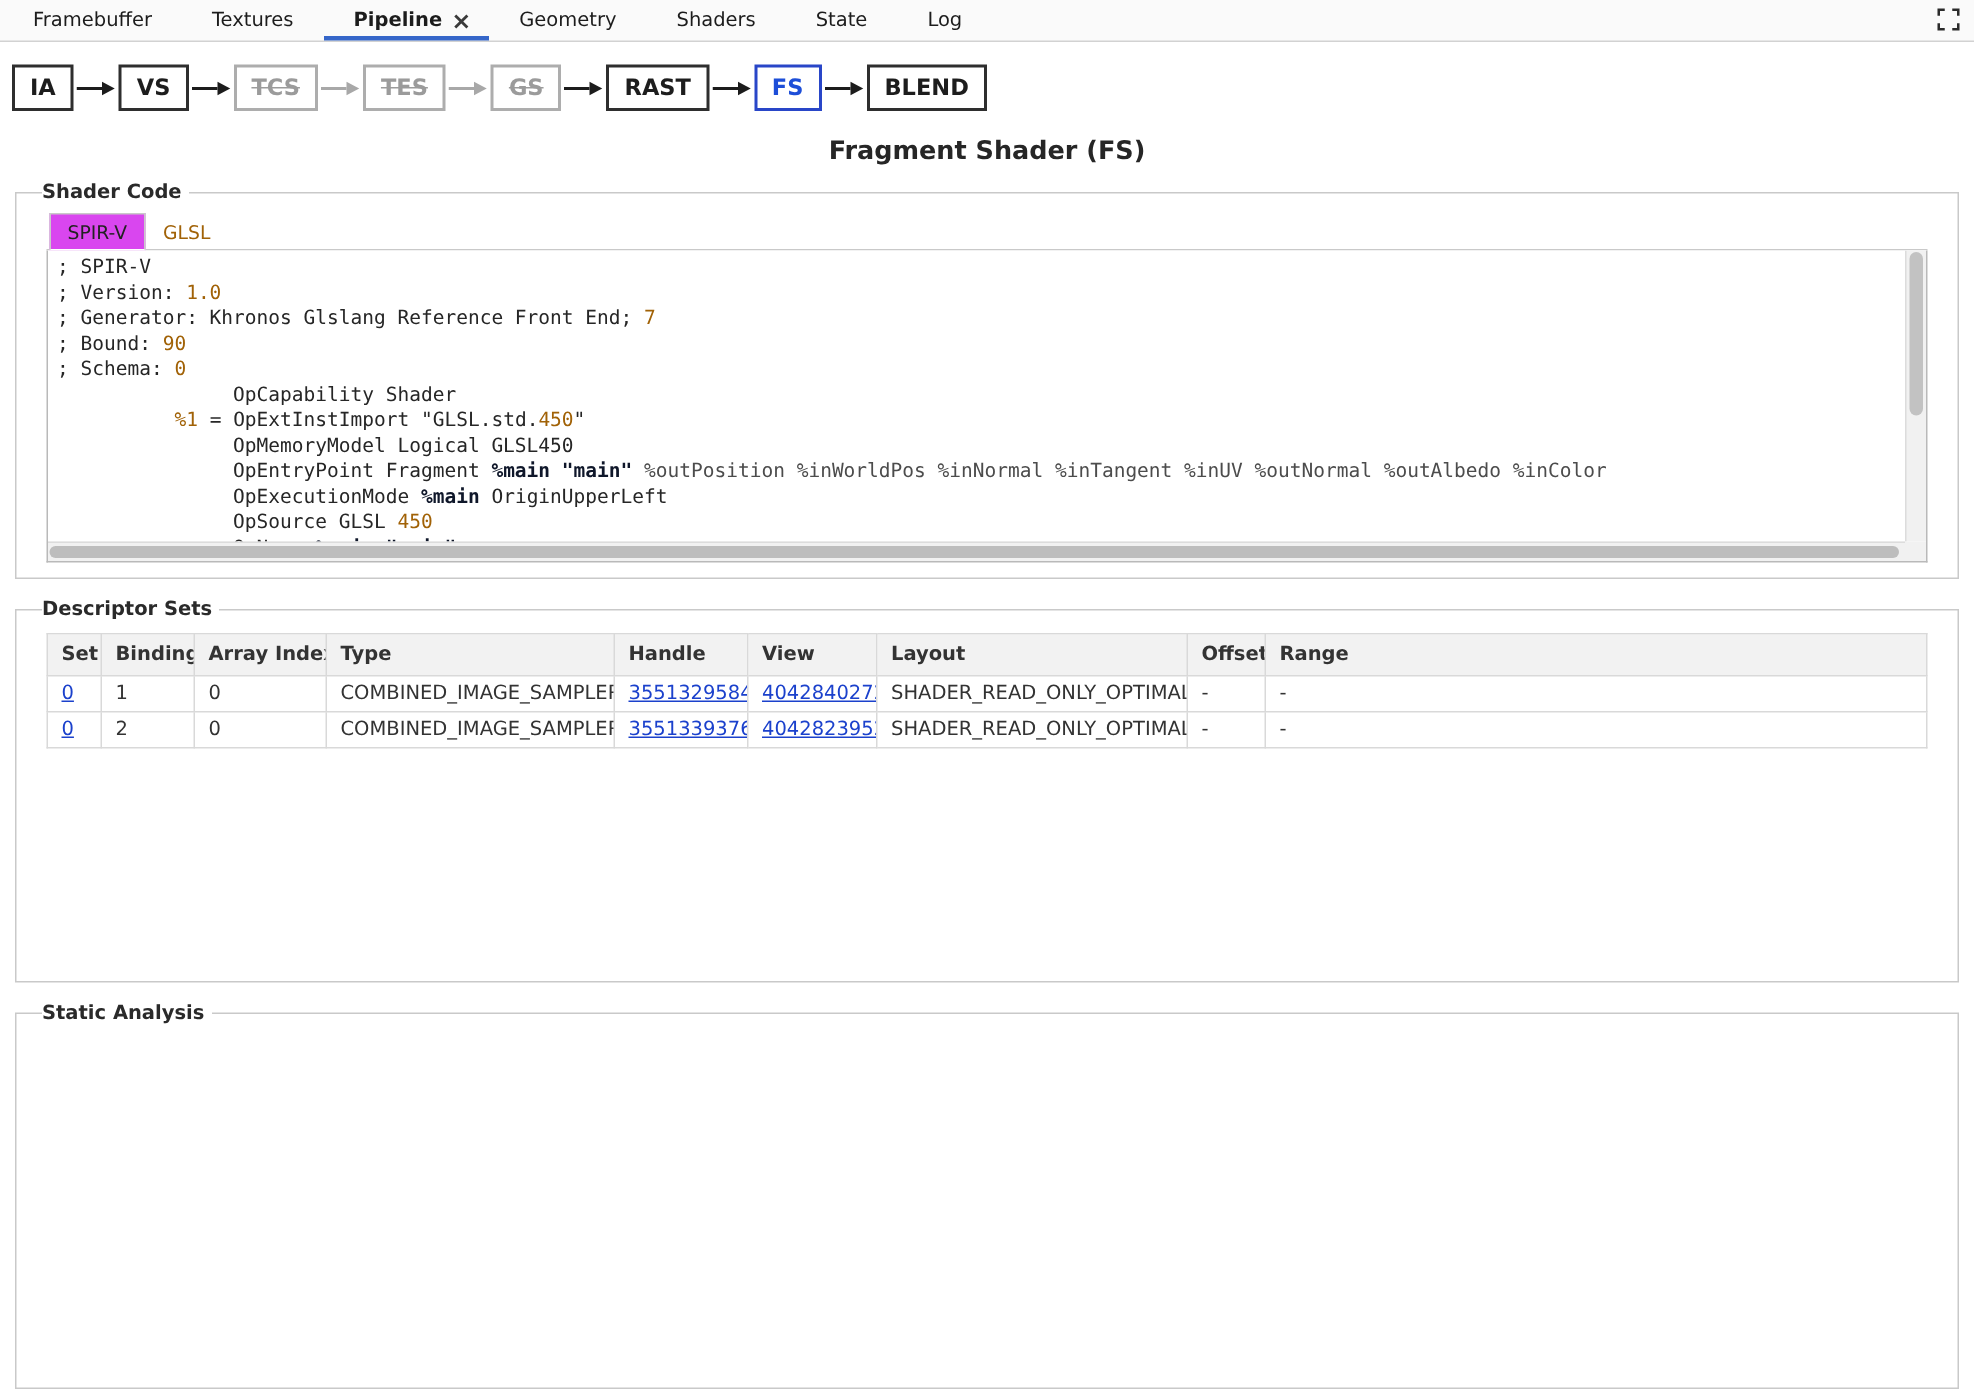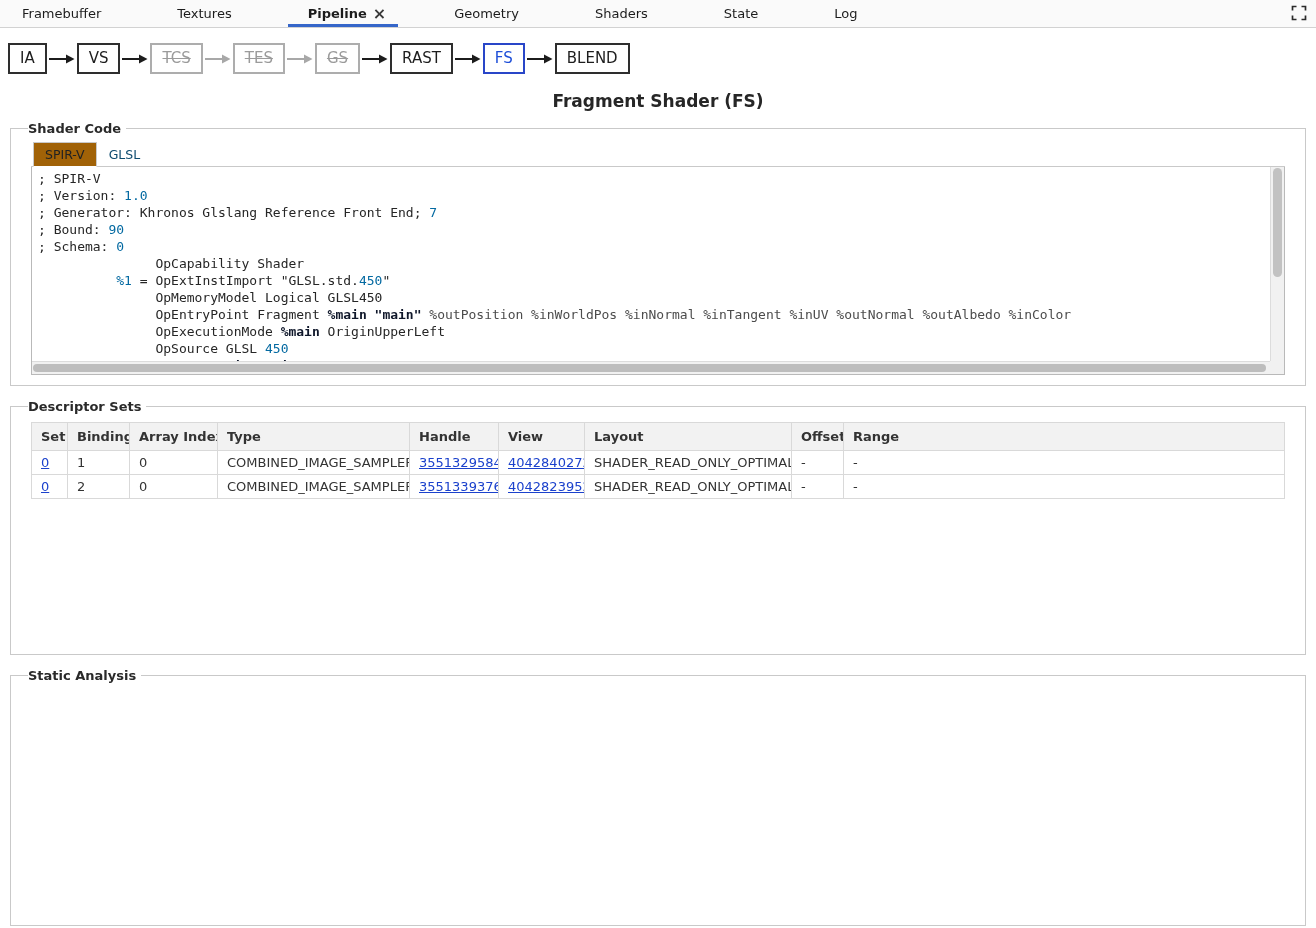--- a/index.html
+++ b/index.html
@@ -6,56 +6,56 @@
   html, body { margin: 0; padding: 0; }
   body {
     width: 1316px; height: 928px; overflow: hidden;
     font-family: "DejaVu Sans", "Liberation Sans", sans-serif;
     font-size: 13px; color: #1a1a1a; background: #ffffff;
   }
 
   
   .tabbar { display: flex; align-items: stretch; height: 28px; background: #fafafa;
             border-bottom: 1px solid #d2d2d2; position: relative; padding-left: 2px; }
-  .tabs { display: flex; gap: 36px; }
+  .tabs { display: flex; }
   .tab { display: flex; align-items: center; gap: 7px; padding: 3px 20px 0;
          color: #1c1c1c; border-bottom: 3px solid transparent; cursor: default; }
   .tab.active { font-weight: bold; border-bottom-color: #3566c9; }
   .tab-close { font-size: 16px; line-height: 1; color: #3a3a3a; margin: 0 -8px 0 -1px; }
   .fullscreen { position: absolute; right: 8px; top: 5px; width: 18px; height: 18px;
                 background: none; border: none; padding: 0; color: #2b2b2b; cursor: pointer; }
 
   
   .pipeline { display: flex; align-items: center; padding: 15px 8px 11px; }
-  .stage { border: 2px solid #2e2e2e; padding: 4px 10px 5px; font-weight: normal;
+  .stage { border: 2px solid #2e2e2e; padding: 4px 10px 5px; font-weight: bold;
            font-size: 15px; color: #1d1d1d; background: #fff; flex: none; }
   .stage.disabled { border-color: #adadad; color: #9b9b9b; text-decoration: line-through; }
   .stage.selected { border-color: #2946c8; color: #1d4ed8; }
   .arrow { margin: 0 2px; color: #1c1c1c; flex: none; }
   .arrow.dim { color: #a8a8a8; }
 
   
   .title { font-size: 17px; font-weight: bold; margin: 6px 10px 10px; color: #262626; text-align: center; }
 
   
   fieldset.section { margin: 0 10px 13px; border: 1px solid #c9c9c9;
                      padding: 4px 20px 10px; background: #fff; }
   fieldset.section legend { font-weight: bold; padding: 0 5px 0 0; margin-left: -3px; color: #2a2a2a; }
 
   
   .code-tabs { display: flex; align-items: flex-end; border-bottom: 1px solid #c9c9c9; padding: 2px 0 0 2px; }
-  .code-tab { padding: 4px 11px; font-size: 12.5px; color: #0c4a6e;
+  .code-tab { padding: 4px 11px; font-size: 12.5px; color: #a16207;
               border: 1px solid transparent; margin-bottom: -1px; cursor: default; }
-  .code-tab.active { color: #222; background: #a16207; border-color: #c9c9c9; border-bottom-color: #fff; }
+  .code-tab.active { color: #222; background: #d946ef; border-color: #c9c9c9; border-bottom-color: #fff; }
   .code-wrap { position: relative; border: 1px solid #b9b9b9; border-top: none;
                height: 208px; overflow: hidden; background: #fff; }
   .code { margin: 0; padding: 3px 6px 0; white-space: pre;
           font-family: "DejaVu Sans Mono", "Liberation Mono", monospace;
           font-size: 13px; line-height: 17px; color: #262626; }
-  .code .num { color: #0369a1; }
+  .code .num { color: #a16207; }
   .code .kw  { color: #0f172a; font-weight: bold; }
   .code .id  { color: #4c4c4c; }
   .vscroll { position: absolute; top: 0; right: 0; bottom: 13px; width: 14px;
              background: #f1f1f1; border-left: 1px solid #dcdcdc; }
   .vthumb { position: absolute; top: 1px; left: 2px; right: 2px; height: 56%;
             background: #c2c2c2; border-radius: 5px; }
   .hscroll { position: absolute; left: 0; right: 14px; bottom: 0; height: 13px;
              background: #f1f1f1; border-top: 1px solid #dcdcdc; }
   .hthumb { position: absolute; left: 1px; right: 4px; top: 2px; bottom: 2px;
             background: #bdbdbd; border-radius: 5px; }

